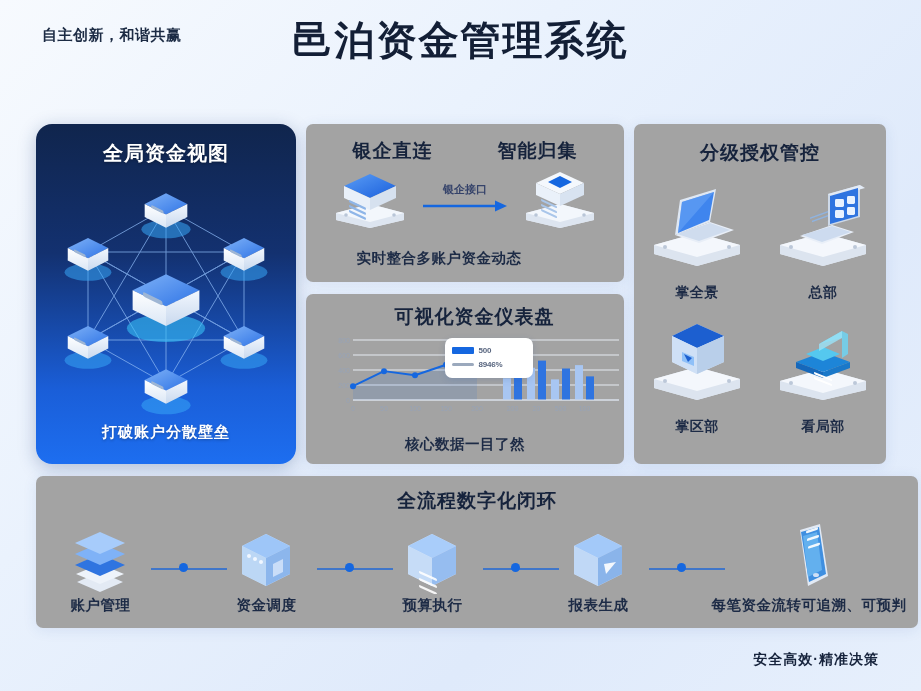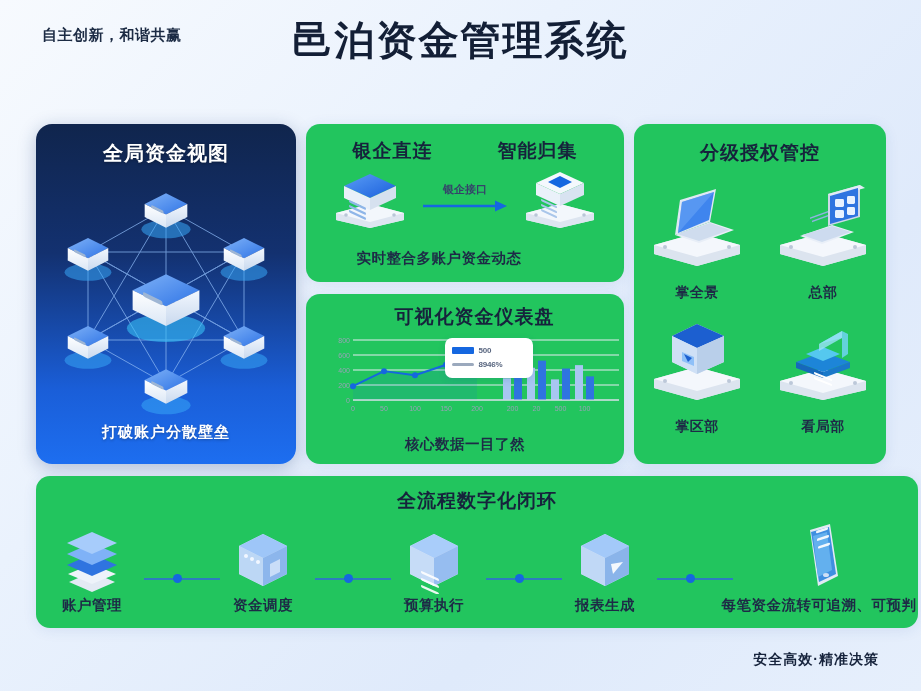--- a/index.html
+++ b/index.html
@@ -12,21 +12,21 @@
   }
   .page{position:relative;width:921px;height:691px;box-sizing:border-box;}
 
   
   .slogan{position:absolute;left:42px;top:26px;font-size:15px;font-weight:700;color:#1c2b44;letter-spacing:.5px;}
   .titlewrap{position:absolute;left:0;top:18px;width:921px;text-align:center;}
   .maintitle{font-size:40px;font-weight:900;letter-spacing:2px;color:#131f36;line-height:1.12;}
   .subtitle{margin-top:6px;font-size:15px;font-weight:700;color:#2a3a57;letter-spacing:1px;}
 
   
-  .card{position:absolute;background:#22c55e;border-radius:14px;
+  .card{position:absolute;background:#a3a3a3;border-radius:7px;
         box-shadow:0 2px 14px rgba(40,80,160,.10);box-sizing:border-box;}
   .card-title{text-align:center;font-size:19px;font-weight:900;color:#16233c;letter-spacing:1px;}
 
   
   #leftCard{left:36px;top:124px;width:260px;height:340px;border-radius:16px;
     background:linear-gradient(180deg,#10254d 0%,#133170 38%,#1a5ed8 78%,#1d6ef0 100%);
     box-shadow:0 4px 18px rgba(20,50,110,.28);overflow:hidden;}
   #leftCard .card-title{color:#ffffff;margin-top:16px;font-size:20px;
     text-shadow:0 1px 3px rgba(0,0,0,.35);}
   .net{position:absolute;left:0;top:44px;width:260px;height:250px;}
@@ -65,21 +65,21 @@
   #rightCard{left:634px;top:124px;width:252px;height:340px;}
   #rightCard .card-title{margin-top:16px;}
   .grid4{display:grid;grid-template-columns:1fr 1fr;grid-template-rows:1fr 1fr;
          margin-top:8px;height:268px;}
   .gcell{display:flex;flex-direction:column;align-items:center;justify-content:center;gap:18px;}
   .glabel{font-size:14px;font-weight:700;color:#1d2b46;letter-spacing:.5px;}
 
   
   #bottomCard{left:36px;top:476px;width:882px;height:152px;}
   #bottomCard .card-title{margin-top:12px;}
-  .steps{display:flex;align-items:flex-end;justify-content:center;margin-top:6px;padding:0 4px;}
+  .steps{display:flex;align-items:center;justify-content:center;margin-top:6px;padding:0 14px;}
   .step{display:flex;flex-direction:column;align-items:center;width:118px;}
   .steplabel{font-size:14.5px;font-weight:700;color:#1d2b46;margin-top:2px;letter-spacing:.5px;white-space:nowrap;}
   .step.wide{width:190px;}
   .conn{position:relative;width:76px;height:74px;display:flex;align-items:center;justify-content:center;}
   .conn .line{position:absolute;left:0;top:37px;width:76px;height:2px;background:#2f6fd0;opacity:.85;}
   .conn .dot{position:relative;width:9px;height:9px;border-radius:50%;background:#1567e0;}
 
   .footer{position:absolute;right:42px;bottom:22px;font-size:14px;font-weight:900;
     color:#16233c;letter-spacing:1px;}
 </style>

